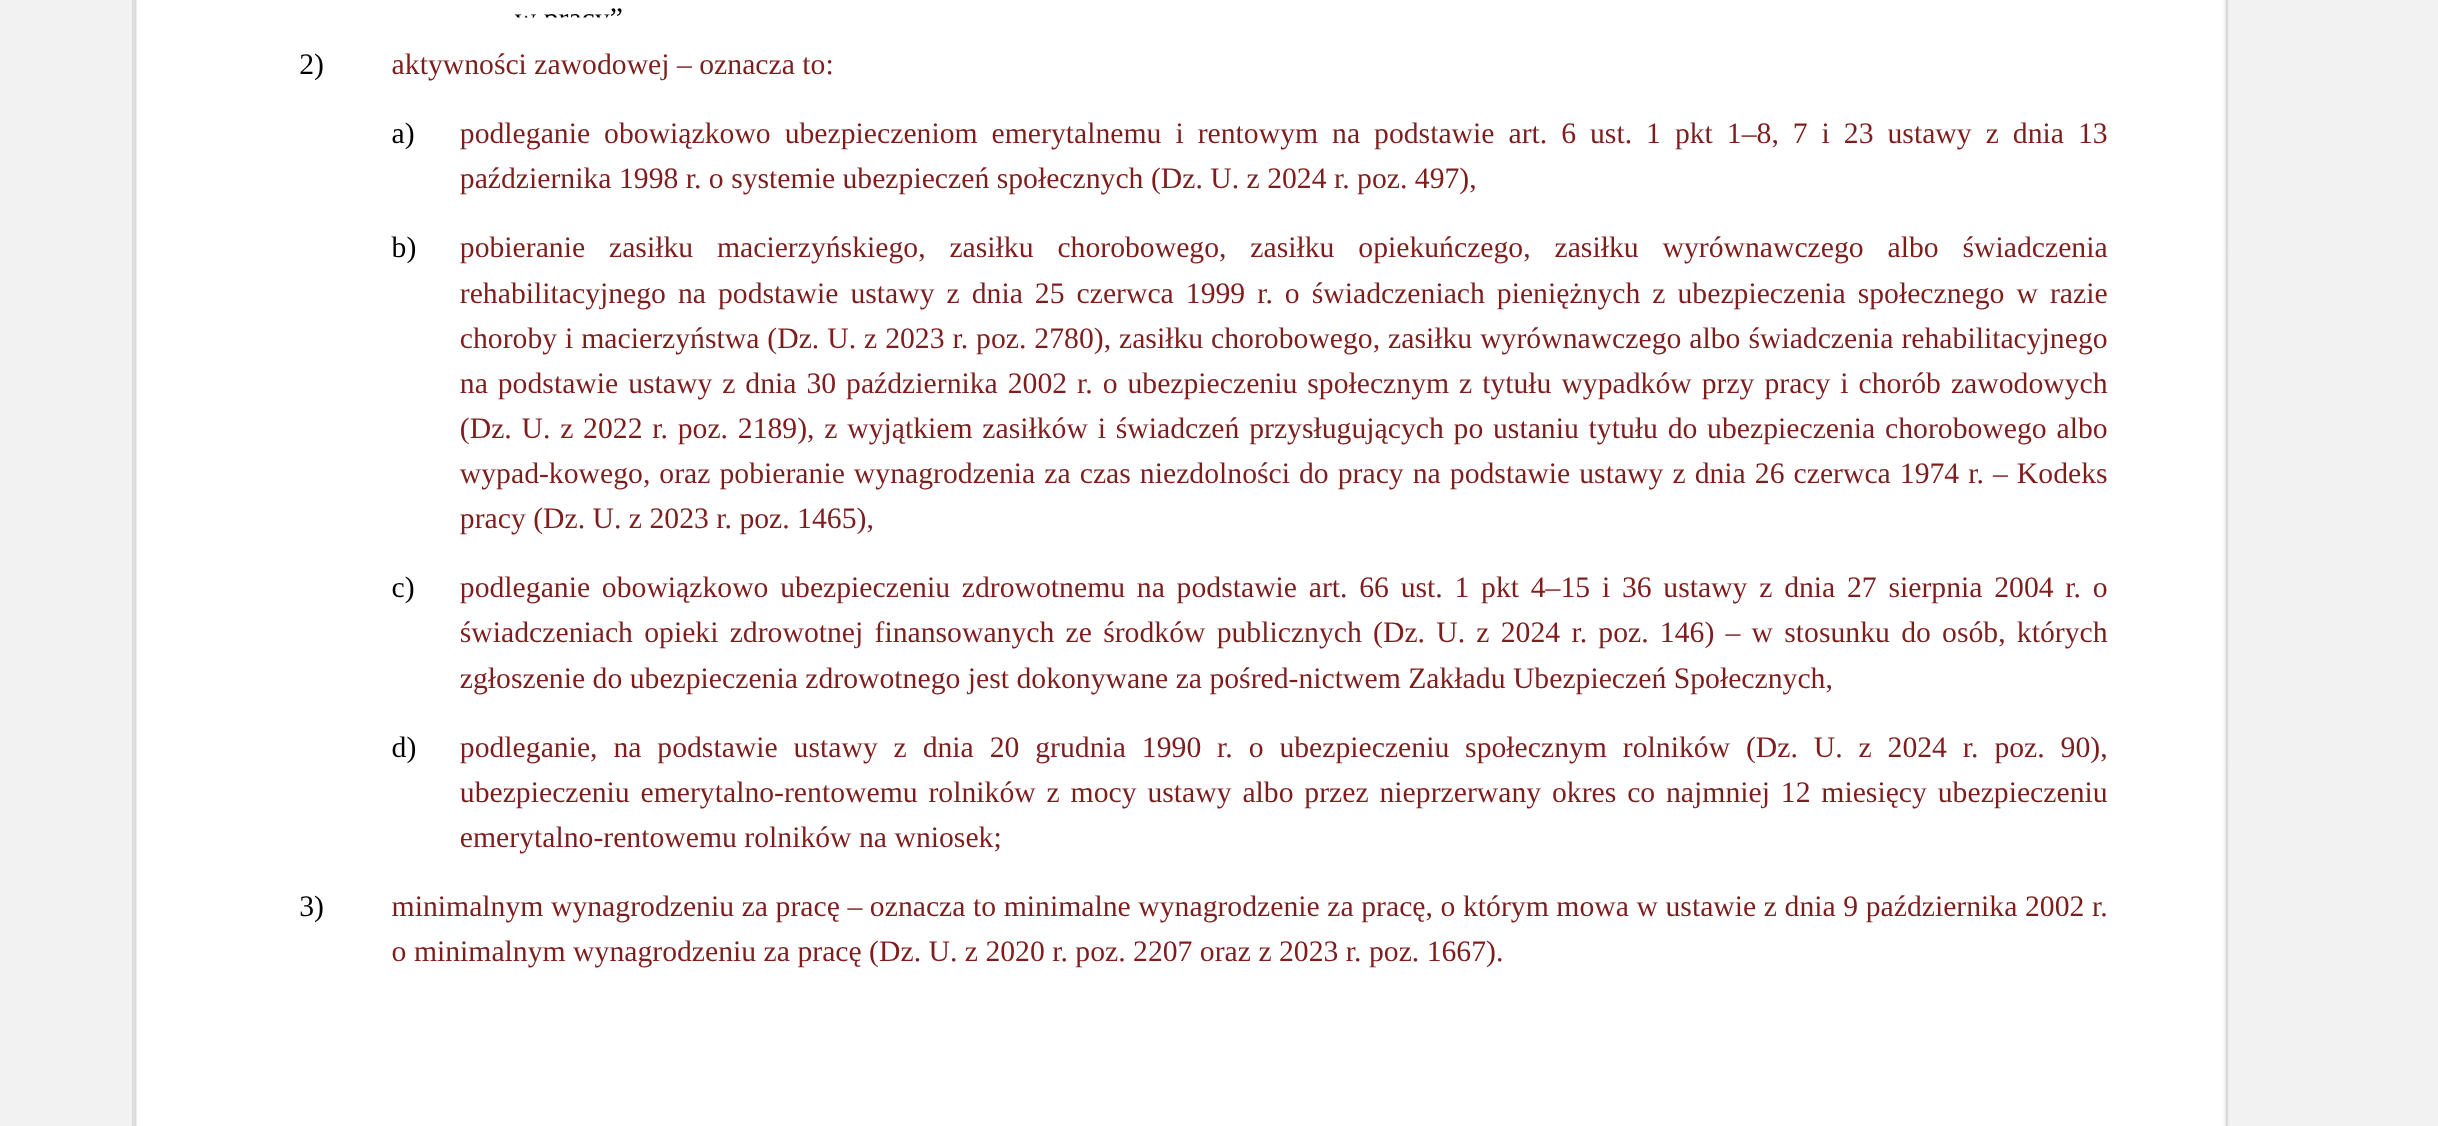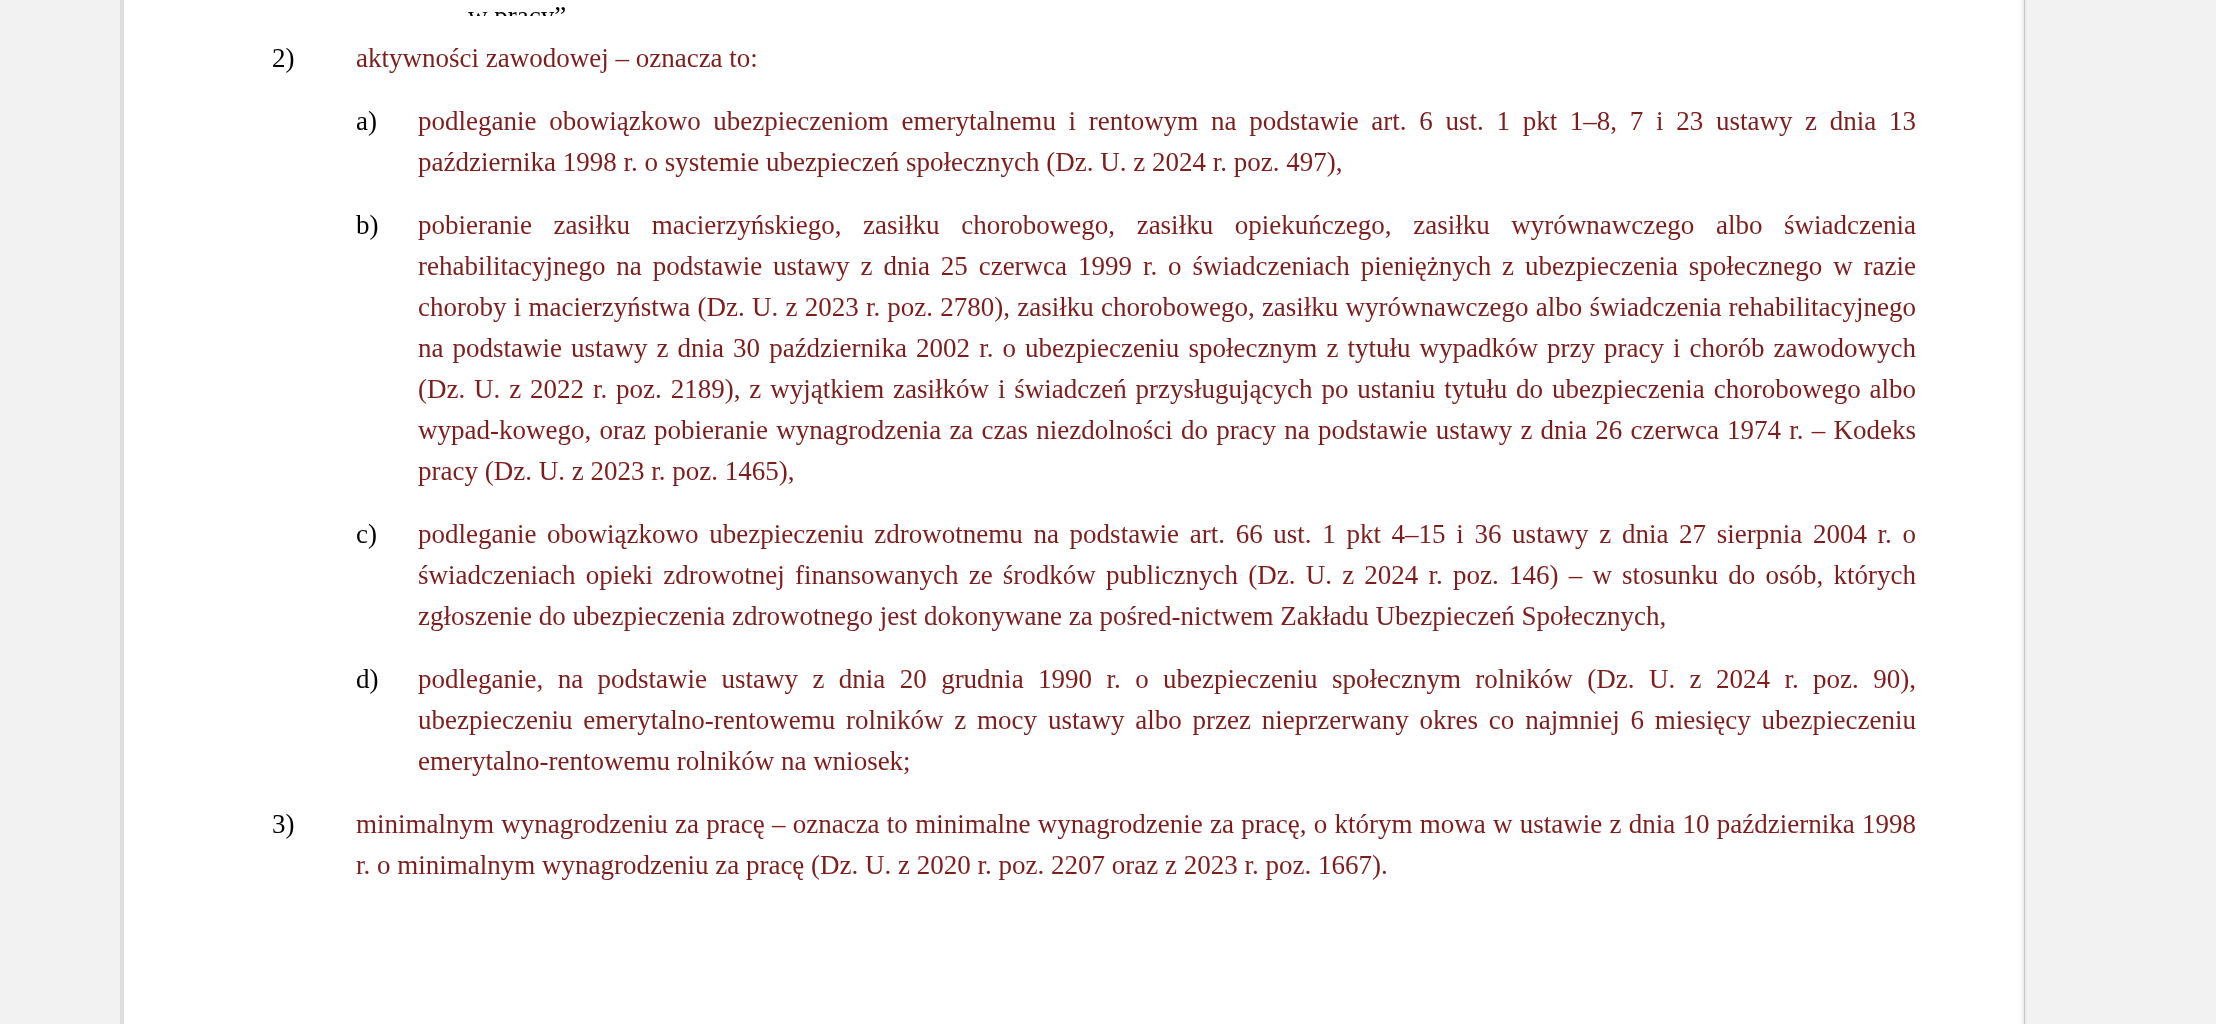--- a/index.html
+++ b/index.html
@@ -111,26 +111,26 @@
         <span class="body-text">pobieranie zasiłku macierzyńskiego, zasiłku chorobowego, zasiłku opiekuńczego, zasiłku wyrównawczego albo świadczenia rehabilitacyjnego na podstawie ustawy z dnia 25 czerwca 1999 r. o świadczeniach pieniężnych z ubezpieczenia społecznego w razie choroby i macierzyństwa (Dz. U. z 2023 r. poz. 2780), zasiłku chorobowego, zasiłku wyrównawczego albo świadczenia rehabilitacyjnego na podstawie ustawy z dnia 30 października 2002 r. o ubezpieczeniu społecznym z tytułu wypadków przy pracy i chorób zawodowych (Dz. U. z 2022 r. poz. 2189), z wyjątkiem zasiłków i świadczeń przysługujących po ustaniu tytułu do ubezpieczenia chorobowego albo wypad-kowego, oraz pobieranie wynagrodzenia za czas niezdolności do pracy na podstawie ustawy z dnia 26 czerwca 1974 r. – Kodeks pracy (Dz. U. z 2023 r. poz. 1465),</span>
       </div>
 
       <div class="item lvl2 lvl2-wrap">
         <span class="marker">c)</span>
         <span class="body-text">podleganie obowiązkowo ubezpieczeniu zdrowotnemu na podstawie art. 66 ust. 1 pkt 4–15 i 36 ustawy z dnia 27 sierpnia 2004 r. o świadczeniach opieki zdrowotnej finansowanych ze środków publicznych (Dz. U. z 2024 r. poz. 146) – w stosunku do osób, których zgłoszenie do ubezpieczenia zdrowotnego jest dokonywane za pośred-nictwem Zakładu Ubezpieczeń Społecznych,</span>
       </div>
 
       <div class="item lvl2 lvl2-wrap">
         <span class="marker">d)</span>
-        <span class="body-text">podleganie, na podstawie ustawy z dnia 20 grudnia 1990 r. o ubezpieczeniu społecznym rolników (Dz. U. z 2024 r. poz. 90), ubezpieczeniu emerytalno-rentowemu rolników z mocy ustawy albo przez nieprzerwany okres co najmniej 6 miesięcy ubezpieczeniu emerytalno-rentowemu rolników na wniosek;</span>
+        <span class="body-text">podleganie, na podstawie ustawy z dnia 20 grudnia 1990 r. o ubezpieczeniu społecznym rolników (Dz. U. z 2024 r. poz. 90), ubezpieczeniu emerytalno-rentowemu rolników z mocy ustawy albo przez nieprzerwany okres co najmniej 12 miesięcy ubezpieczeniu emerytalno-rentowemu rolników na wniosek;</span>
       </div>
 
       <div class="item lvl1 lvl1-wrap">
         <span class="marker">3)</span>
-        <span class="body-text">minimalnym wynagrodzeniu za pracę – oznacza to minimalne wynagrodzenie za pracę, o którym mowa w ustawie z dnia 10 października 1998 r. o minimalnym wynagrodzeniu za pracę (Dz. U. z 2020 r. poz. 2207 oraz z 2023 r. poz. 1667).</span>
+        <span class="body-text">minimalnym wynagrodzeniu za pracę – oznacza to minimalne wynagrodzenie za pracę, o którym mowa w ustawie z dnia 9 października 2002 r. o minimalnym wynagrodzeniu za pracę (Dz. U. z 2020 r. poz. 2207 oraz z 2023 r. poz. 1667).</span>
       </div>
 
     </div>
   </div>
 
   <div class="scroll-shadow-left"></div>
   <div class="scroll-shadow-right"></div>
 
 </div>
 

